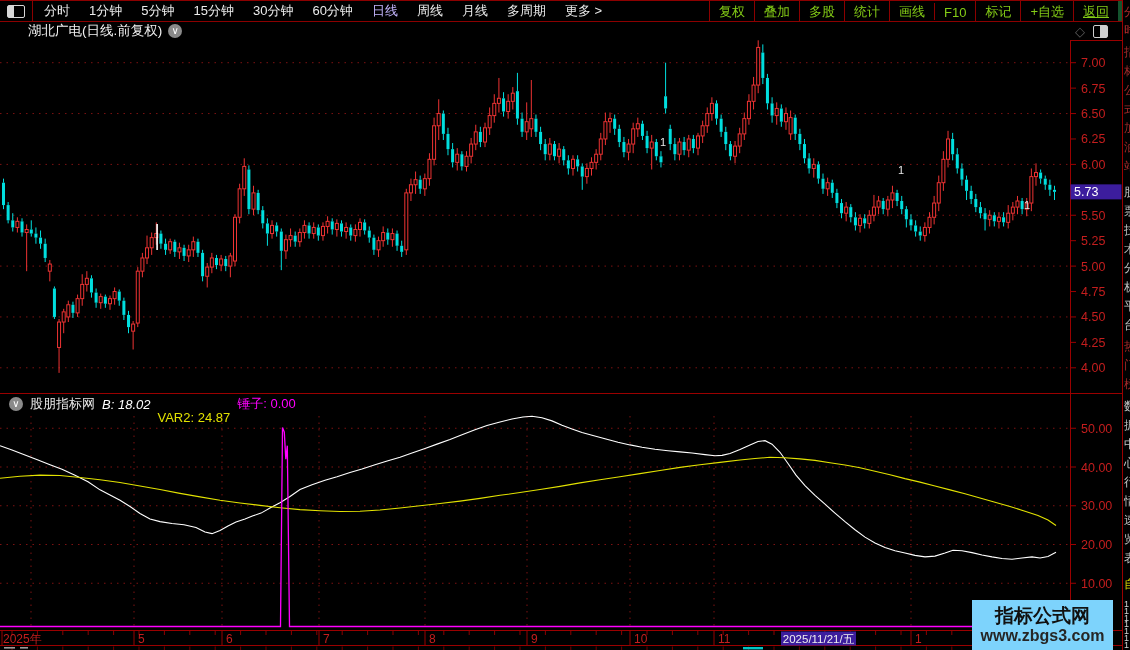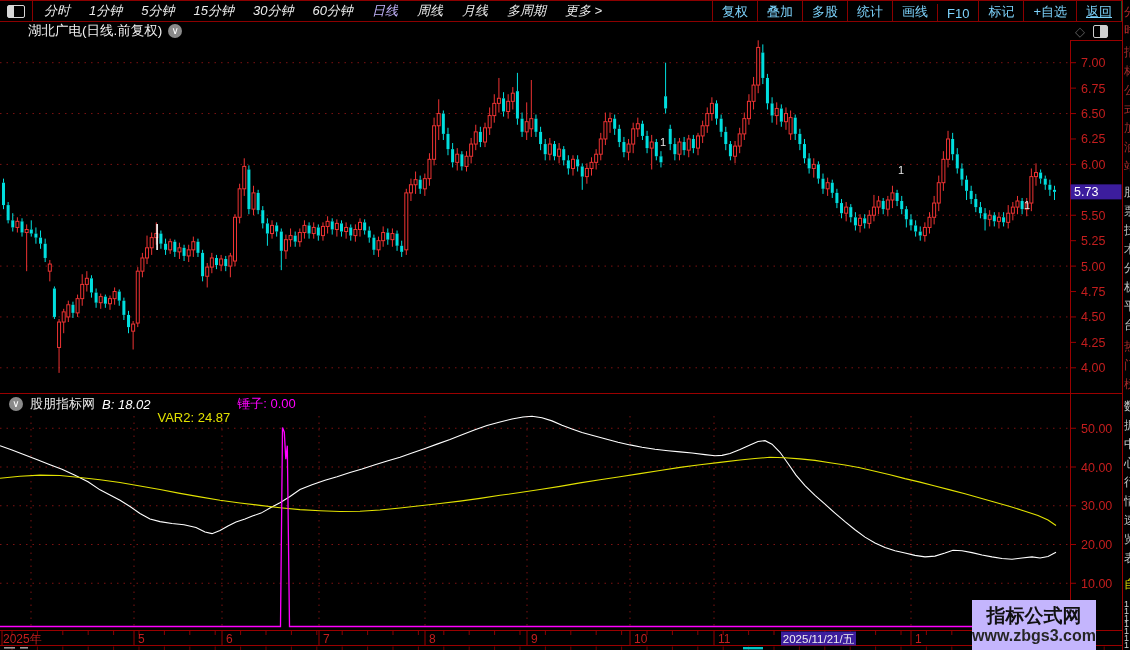--- a/index.html
+++ b/index.html
@@ -6,41 +6,41 @@
     font-family:"Liberation Sans","DejaVu Sans",sans-serif;}
   #stage{position:relative;width:1130px;height:650px;background:#000;}
   svg{position:absolute;left:0;top:0;z-index:1;}
   
   .row1{position:absolute;left:0;top:0;width:1130px;height:22px;background:#000;z-index:3;
         border-top:1px solid #8c0000;border-bottom:1px solid #8c0000;display:flex;box-sizing:border-box;}
   .win-cell{width:33px;height:100%;border-right:1px solid #8c0000;display:flex;align-items:center;justify-content:center;box-sizing:border-box;}
   .panes-icon{width:16px;height:11px;border:1px solid #d8d8d8;border-radius:2px;
         background:linear-gradient(to right,#d8d8d8 0 6px,transparent 6px);}
   .menu-left{display:flex;align-items:center;gap:19px;padding-left:11px;font-size:13px;color:#ececec;white-space:nowrap;}
-  .menu-left .itm{cursor:default;font-style:italic;}
+  .menu-left .itm{cursor:default;}
   .menu-left .active{color:#c4b5fd;}
-  .menu-right{margin-left:auto;display:flex;align-items:flex-end;font-size:13px;color:#7dd3fc;margin-right:8px;}
+  .menu-right{margin-left:auto;display:flex;align-items:center;font-size:13px;color:#84cc16;margin-right:8px;}
   .menu-right .itm{border-left:1px solid #8c0000;padding:2px 9px 0 9px;white-space:nowrap;}
-  .menu-right .itm:last-child{border-right:1px solid #14532d;text-decoration:underline;}
+  .menu-right .itm:last-child{border-right:4px solid #14532d;text-decoration:underline;}
   
   .row2{position:absolute;left:0;top:22px;width:1122px;height:18px;z-index:3;display:flex;align-items:center;}
   .chart-title{color:#f2f2f2;font-size:13.5px;padding-left:4px;white-space:nowrap;margin-left:24px;}
   .chev-circle{width:14px;height:14px;border-radius:50%;background:#8a8a8a;color:#fff;font-size:10px;
         display:inline-flex;align-items:center;justify-content:center;margin-left:6px;line-height:1;}
   .corner-icons{margin-left:auto;display:flex;align-items:center;gap:8px;padding-right:14px;}
   .diamond{color:#5f5f5f;font-size:13px;line-height:1;}
   .pane2{width:13px;height:11px;border:1px solid #cfcfcf;border-radius:2px;
         background:linear-gradient(to right,transparent 0 6px,#cfcfcf 6px);}
   
   .ind-header{position:absolute;left:0;top:395px;height:18px;z-index:3;display:flex;align-items:center;gap:7px;
         font-size:13px;padding-left:3px;white-space:nowrap;}
   .ind-title{color:#e8e8e8;}
   .v-white{color:#ffffff;font-style:italic;} .v-yellow{color:#e2e200;margin-top:26px;} .v-magenta{color:#ff00ff;}
   
-  .watermark{position:absolute;left:972px;top:600px;width:124px;height:50px;background:#c4b5fd;z-index:6;
+  .watermark{position:absolute;left:972px;top:600px;width:141px;height:50px;background:#7dd3fc;z-index:6;
         display:flex;flex-direction:column;align-items:center;justify-content:center;line-height:1.15;}
   .wm1{font-size:19px;font-weight:bold;color:#111;}
   .wm2{font-size:16px;color:#262626;font-weight:bold;}
   
   .strip{position:absolute;left:1122px;top:0;width:8px;height:650px;background:#000;z-index:5;
         border-left:1px solid #9a0000;overflow:hidden;box-sizing:border-box;}
   .strip span{position:absolute;left:1px;font-size:12px;line-height:1;opacity:.9;}
   .strip .one{font-size:9px;color:#e8e8e8;}
 </style>
 </head>

